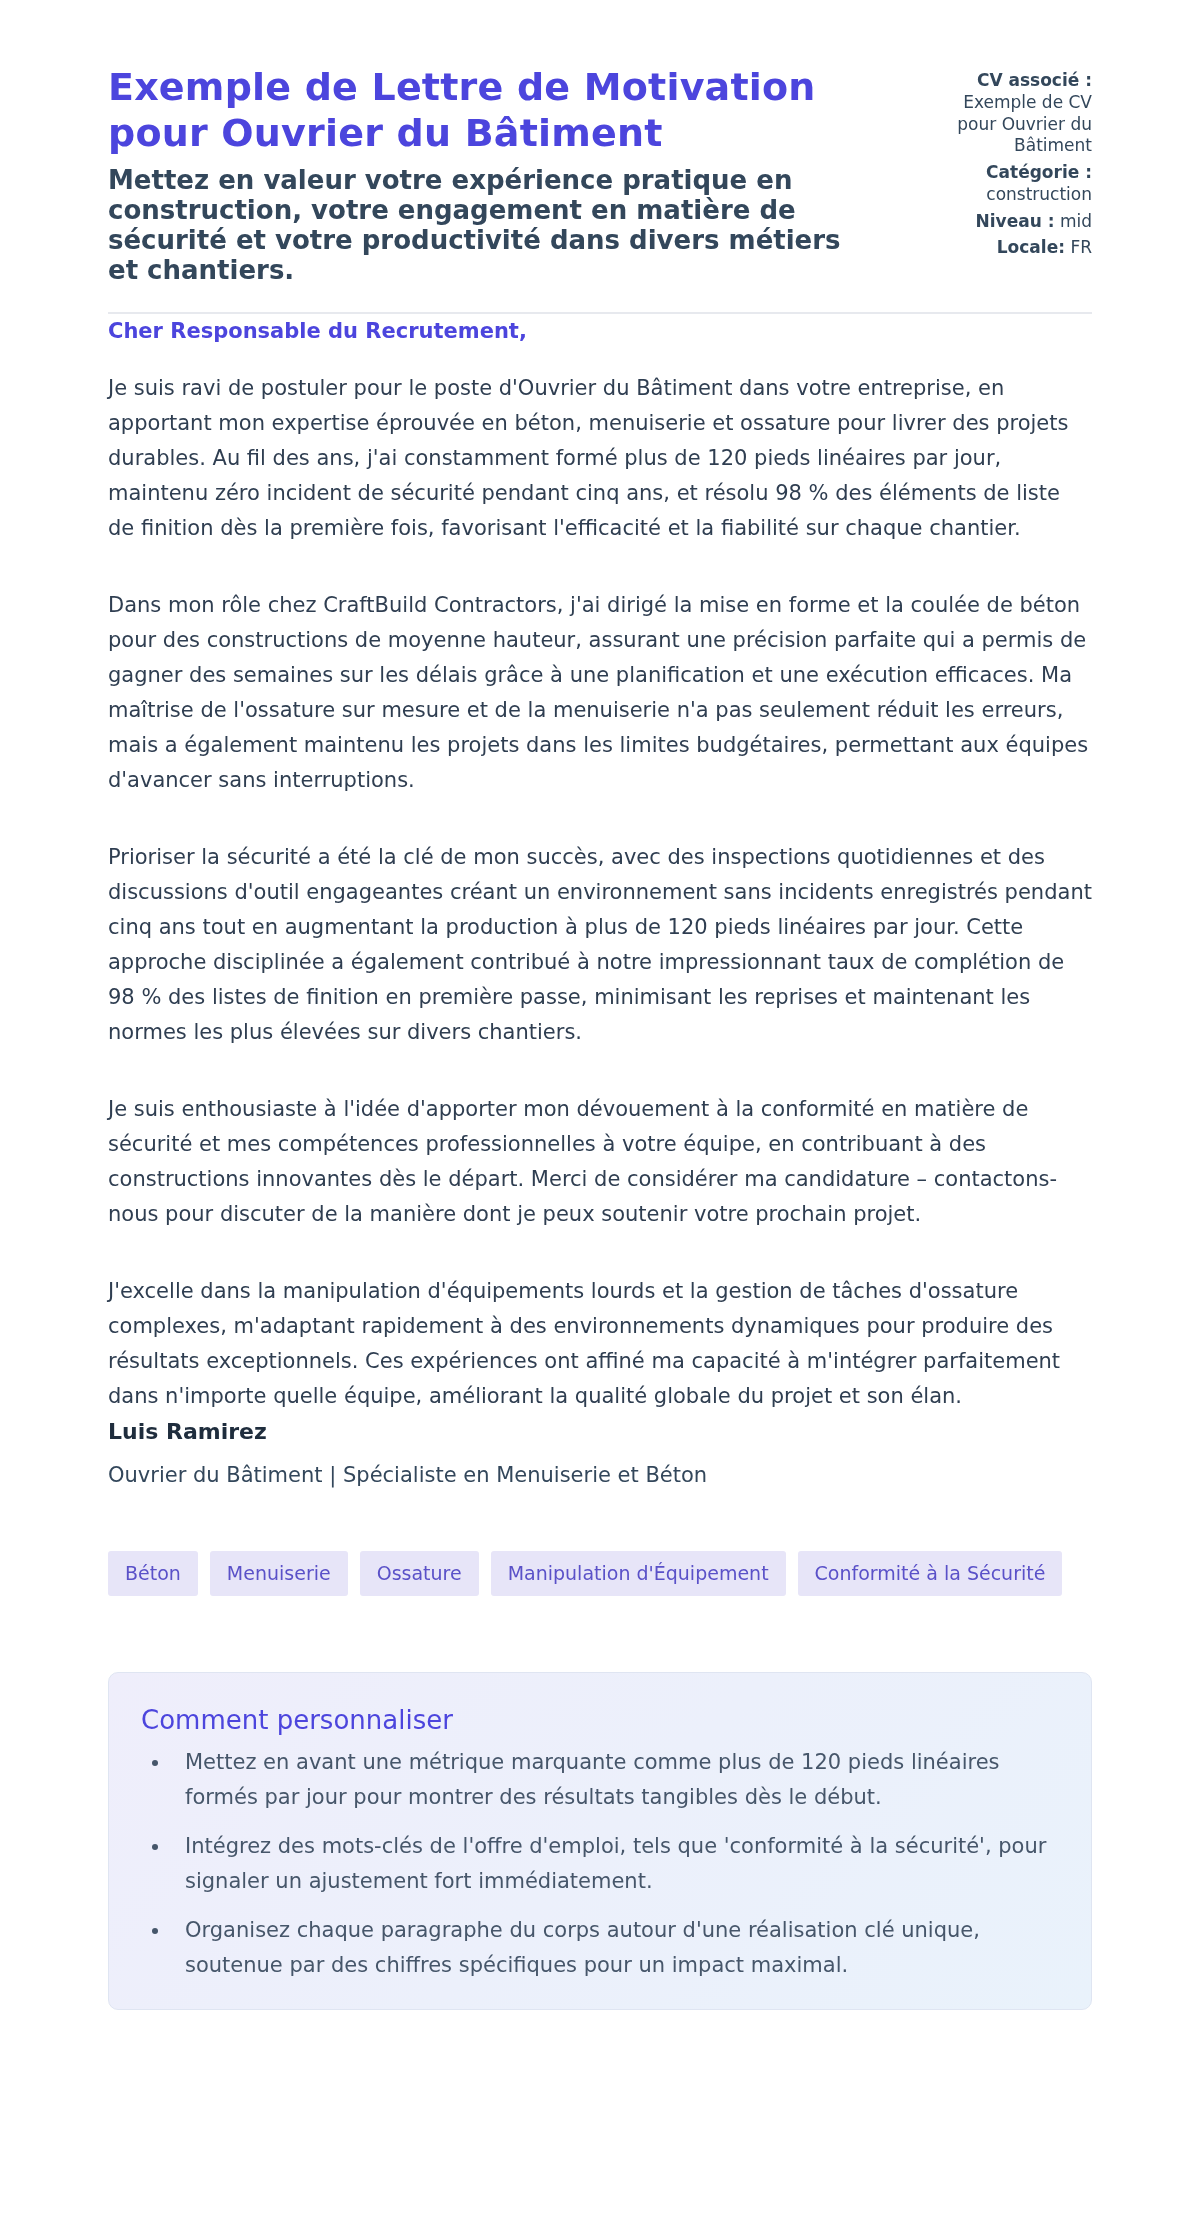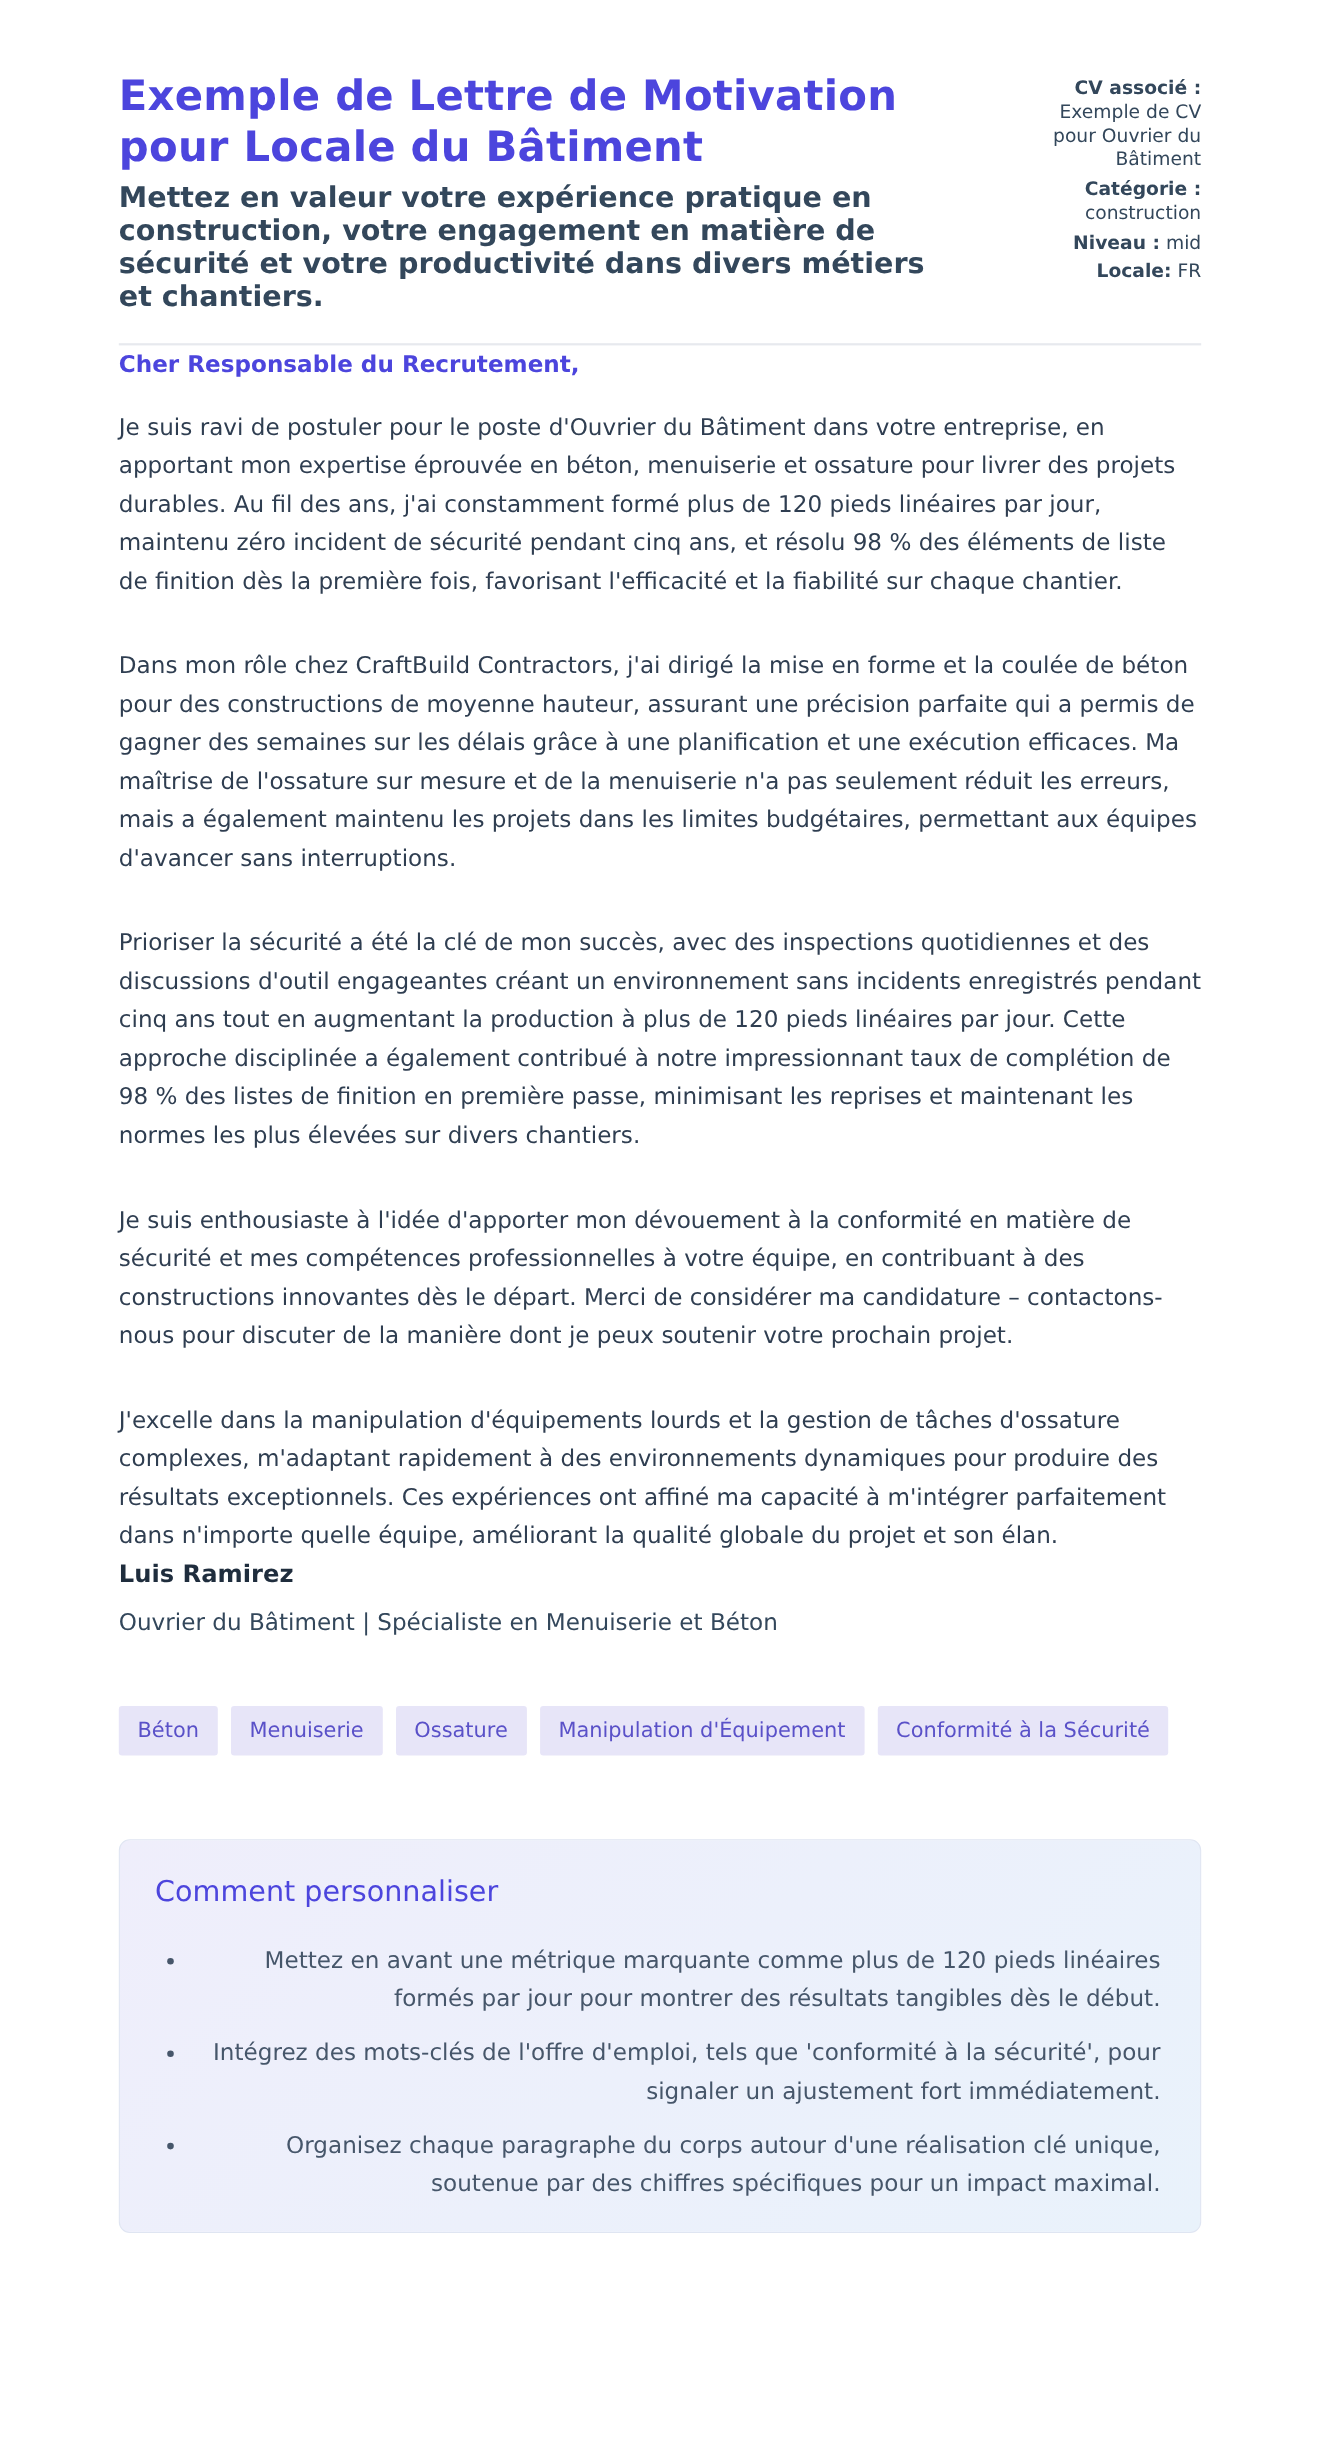--- a/index.html
+++ b/index.html
@@ -109,43 +109,42 @@
     background: linear-gradient(135deg, var(--card_bg_start, #efeefb) 0%, var(--card_bg_end, #e9f2fb) 100%);
     padding: 30px 36px 26px 32px;
   }
   .tips-title {
     font-size: 26px;
     font-weight: normal;
     line-height: 34px;
     color: var(--accent, #4c45dd);
   }
   .tips-list {
-    margin-top: 28px;
+    margin-top: 8px;
     padding-left: 30px;
     list-style: disc;
-    text-align: right;
   }
   .tips-list li {
     padding-left: 14px;
     margin-bottom: 14px;
     font-size: 21px;
     line-height: 35px;
     color: var(--tip_text, #46566a);
   }
   .tips-list li::marker { color: var(--tip_text, #46566a); }
   .tips-list li:last-child { margin-bottom: 0; }
 </style>
 </head>
 <body>
 
 <div class="container">
 
   <div class="header">
     <div class="header-left">
-      <h1 class="page-title">Exemple de Lettre de Motivation pour Locale du Bâtiment</h1>
+      <h1 class="page-title">Exemple de Lettre de Motivation pour Ouvrier du Bâtiment</h1>
       <div class="page-subtitle">Mettez en valeur votre expérience pratique en construction, votre engagement en matière de sécurité et votre productivité dans divers métiers et chantiers.</div>
     </div>
     <div class="meta">
       <div class="meta-item block">
         <span class="meta-label">CV associé :</span>
         <span class="meta-value">Exemple de CV pour Ouvrier du Bâtiment</span>
       </div>
       <div class="meta-item block">
         <span class="meta-label">Catégorie :</span>
         <span class="meta-value">construction</span>

